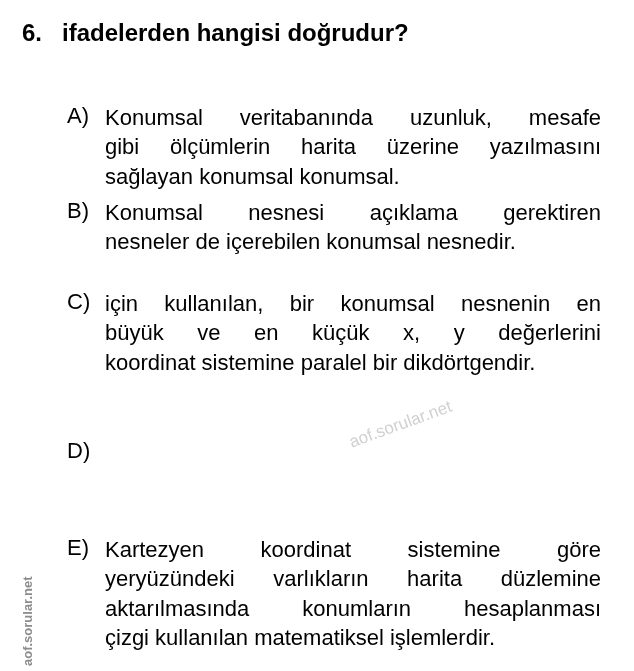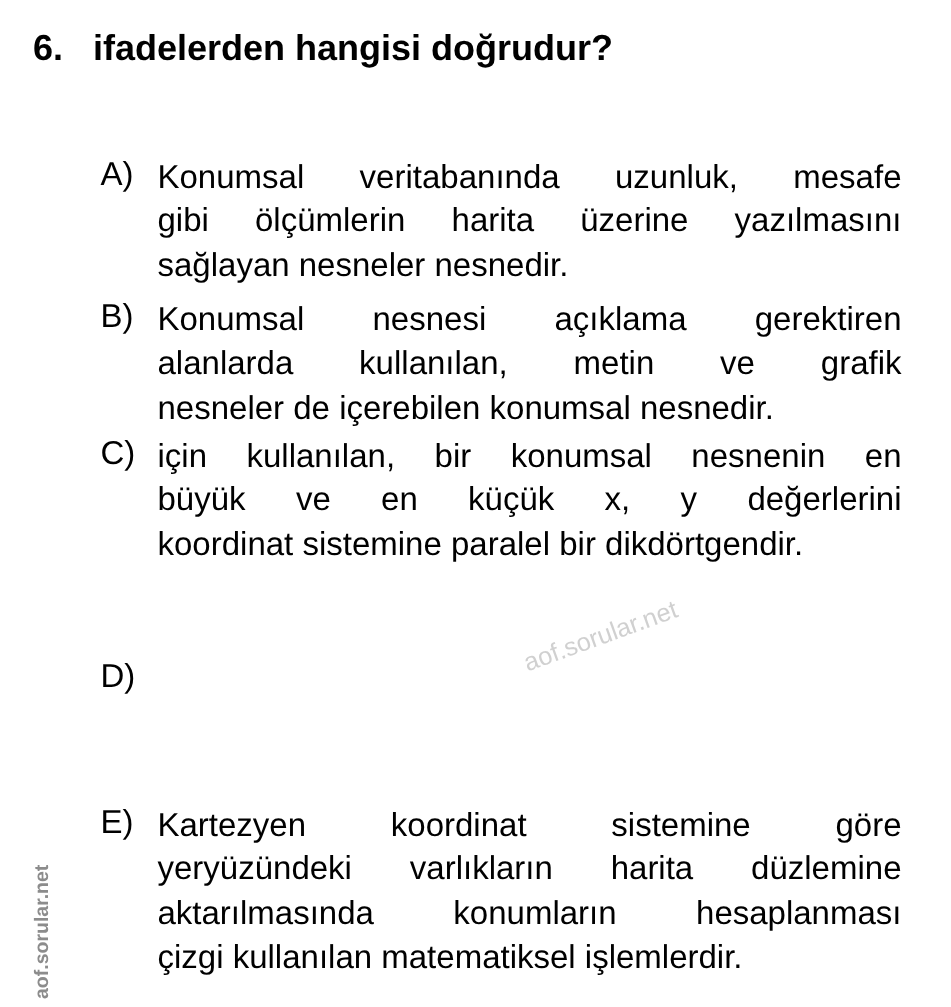--- a/index.html
+++ b/index.html
@@ -105,29 +105,28 @@
   <div class="q-text">
     <span class="opt-line last" style="height:30px">ifadelerden hangisi doğrudur?</span>
   </div>
 </div>
 
 <div class="option" style="top:101px;">
   <div class="opt-letter">A)</div>
   <div class="opt-text">
     <span class="opt-line">Konumsal veritabanında uzunluk, mesafe</span>
     <span class="opt-line">gibi ölçümlerin harita üzerine yazılmasını</span>
-    <span class="opt-line last">sağlayan nesneler nesnedir.</span>
+    <span class="opt-line last">sağlayan konumsal konumsal.</span>
   </div>
 </div>
 
 <div class="option" style="top:196px;">
   <div class="opt-letter">B)</div>
   <div class="opt-text">
     <span class="opt-line">Konumsal nesnesi açıklama gerektiren</span>
-    <span class="opt-line">alanlarda kullanılan, metin ve grafik</span>
     <span class="opt-line last">nesneler de içerebilen konumsal nesnedir.</span>
   </div>
 </div>
 
 <div class="option" style="top:287px;">
   <div class="opt-letter">C)</div>
   <div class="opt-text">
     <span class="opt-line">için kullanılan, bir konumsal nesnenin en</span>
     <span class="opt-line">büyük ve en küçük x, y değerlerini</span>
     <span class="opt-line last">koordinat sistemine paralel bir dikdörtgendir.</span>

